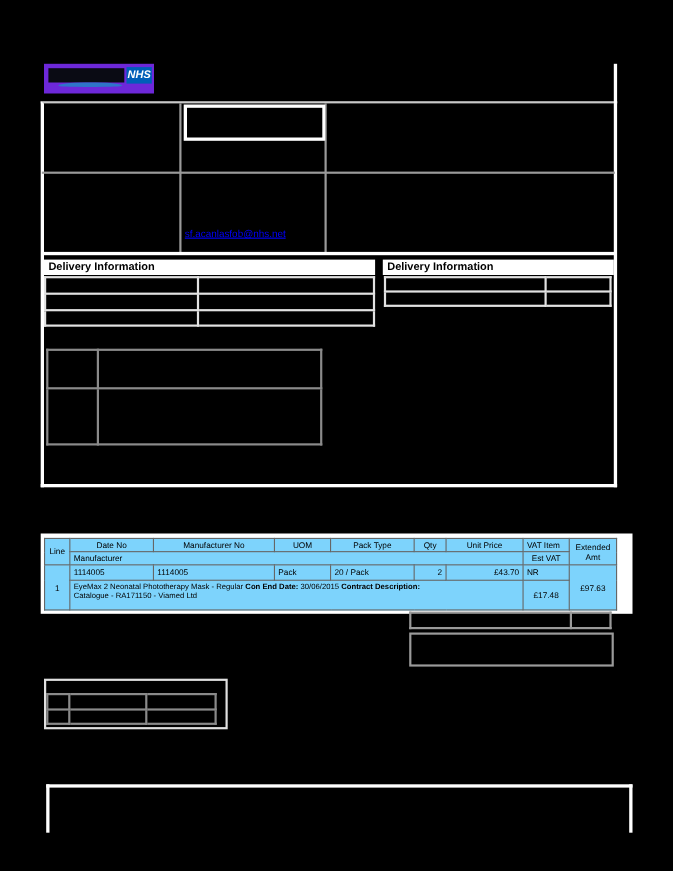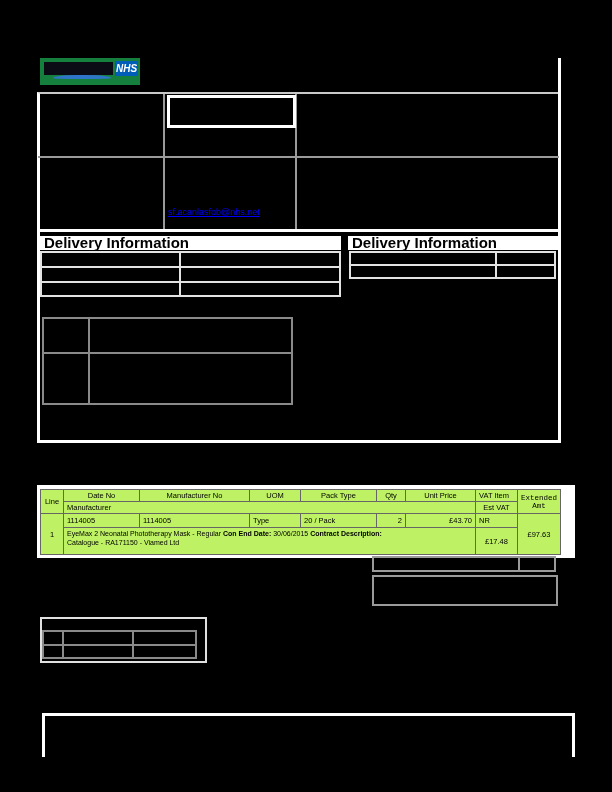--- a/index.html
+++ b/index.html
@@ -1,21 +1,21 @@
 <!DOCTYPE html>
 <html><head>
 <meta charset="utf-8">
 <style>
   html,body { margin:0; padding:0; background:#000; }
   .canvas { position:relative; width:612px; height:792px; background:#000; overflow:hidden;
             font-family:"Liberation Sans", sans-serif; color:#000; }
   .abs { position:absolute; box-sizing:border-box; }
 
   
-  .logo-strip { left:40px; top:58px; width:100px; height:27px; background:#15803d; }
+  .logo-strip { left:40px; top:58px; width:100px; height:27px; background:#6d28d9; }
   .logo-redacted { left:4px; top:4px; width:69px; height:13px; background:#0a0b14; }
   .logo-swoosh { left:13px; top:17px; width:58px; height:4px; background:#2e74c9;
                  border-radius:50% 50% 50% 50% / 90% 90% 30% 30%; }
   .nhs-badge { left:75px; top:3px; width:23px; height:15px; background:#005EB8;
                display:flex; align-items:center; justify-content:center; }
   .nhs-badge span { color:#fff; font-style:italic; font-weight:bold; font-size:10px; letter-spacing:0; }
 
   
   .frame { left:37px; top:92px; width:524px; height:351px;
            border-top:2px solid #c9c9c9; border-left:3px solid #fff;
@@ -25,43 +25,43 @@
   
   .hv1 { left:163px; top:94px; width:2px; height:137px; background:#9a9a9a; }
   .hv2 { left:295px; top:94px; width:2px; height:137px; background:#9a9a9a; }
   .hh1 { left:38px; top:156px; width:521px; height:2px; background:#9a9a9a; }
   .hh2 { left:38px; top:229px; width:521px; height:3px; background:#fff; }
   .inner-white-box { left:167px; top:95px; width:129px; height:33px; background:#000; border:3px solid #fff; }
 
   .email-link { left:168px; top:207px; font-size:9px; color:#0000FF; text-decoration:underline; white-space:nowrap; }
 
   
-  .sec-bar { height:14px; background:#fff; font-size:15px; font-weight:bold;
+  .sec-bar { height:14px; background:#fff; font-size:10px; font-weight:bold;
              line-height:14px; padding-left:4px; }
   .sec-bar.delivery { left:40px; top:236px; width:301px; }
   .sec-bar.payment  { left:348px; top:236px; width:210px; }
 
   
   table.blk { border-collapse:collapse; table-layout:fixed; }
   table.blk td { background:#000; border:2px solid #e2e2e2; padding:0; }
   .delivery-table { left:40px; top:251px; }
   .payment-table  { left:349px; top:251px; }
 
   table.gray { border-collapse:collapse; table-layout:fixed; }
   table.gray td { background:#000; border:2px solid #8a8a8a; padding:0; }
   .mid-table { left:42px; top:317px; }
 
   
   .items-band { left:37px; top:485px; width:538px; height:73px; background:#fff; }
   .items-table-wrap { left:40px; top:489px; }
-  table.items { border-collapse:collapse; table-layout:fixed; width:520px; background:#bef264; font-size:7.5px;padding-left:28px; }
+  table.items { border-collapse:collapse; table-layout:fixed; width:520px; background:#7dd3fc; font-size:7.5px;padding-left:28px; }
   table.items td { border:1px solid #666; padding:1px 3px; overflow:hidden; white-space:nowrap; vertical-align:middle; }
   table.items td.ctr { text-align:center; }
   table.items td.rt  { text-align:right; }
-  table.items td.wrap { white-space:normal;font-family:Liberation Mono, monospace; }
+  table.items td.wrap { white-space:normal; }
   table.items td.desc { white-space:normal; font-size:7px; line-height:9px; vertical-align:top; }
 
   
   .rb1 { left:372px; top:556px; }
   table.rbt { border-collapse:collapse; table-layout:fixed; }
   table.rbt td { background:#000; border:2px solid #9a9a9a; padding:0; }
   .rb2 { left:372px; top:575px; width:186px; height:31px; background:#000; border:2px solid #9a9a9a; }
 
   
   .bl-box { left:40px; top:617px; width:167px; height:46px; background:#000; border:2px solid #e0e0e0; }
@@ -167,21 +167,21 @@
         <td class="ctr wrap" rowspan="2">Extended Amt</td>
       </tr>
       <tr style="height:12px">
         <td colspan="6">Manufacturer</td>
         <td class="ctr">Est VAT</td>
       </tr>
       <tr style="height:14px">
         <td class="ctr" rowspan="2">1</td>
         <td>1114005</td>
         <td>1114005</td>
-        <td>Type</td>
+        <td>Pack</td>
         <td>20 / Pack</td>
         <td class="rt">2</td>
         <td class="rt">£43.70</td>
         <td>NR</td>
         <td class="ctr" rowspan="2">£97.63</td>
       </tr>
       <tr style="height:27px">
         <td colspan="6" class="desc">
           <span>EyeMax 2 Neonatal Phototherapy Mask - Regular </span><b>Con End Date:</b><span> 30/06/2015 </span><b>Contract Description:</b><br>
           <span>Catalogue - RA171150 - Viamed Ltd</span>

